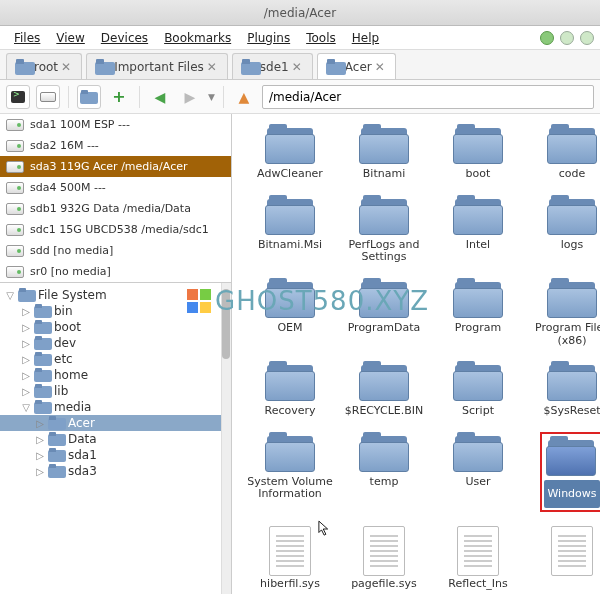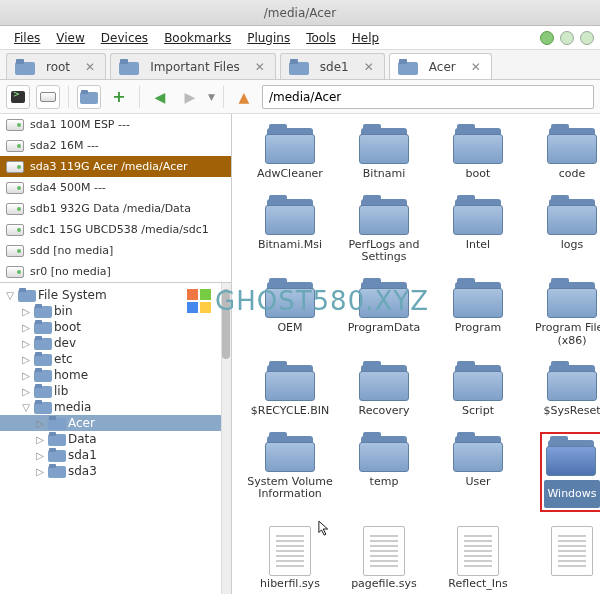--- a/index.html
+++ b/index.html
@@ -11,21 +11,21 @@
 
   
   .menubar { height: 24px; display: flex; align-items: center; padding: 0 6px; border-bottom: 1px solid #ddd; }
   .menubar .menu-item { padding: 2px 8px; cursor: default; color: #222; }
   .menubar .traffic { margin-left: auto; display: flex; gap: 6px; }
   .traffic span { width: 14px; height: 14px; border-radius: 50%; display: inline-block; border: 1px solid #9a9; background: #cfe8c8; }
   .traffic .t1 { background: #8ac97a; border-color: #5a9a4a; }
 
   
   .tabbar { height: 30px; display: flex; align-items: flex-end; padding: 0 6px; gap: 4px; border-bottom: 1px solid #ccc; background: #f5f5f5; }
-  .tab { display: flex; align-items: center; gap: 13px; height: 26px; padding: 0 8px; border: 1px solid #ccc; border-bottom: none; border-radius: 3px 3px 0 0; background: #eee; font-size: 12px; color: #444; cursor: default; }
+  .tab { display: flex; align-items: center; gap: 1px; height: 26px; padding: 0 8px; border: 1px solid #ccc; border-bottom: none; border-radius: 3px 3px 0 0; background: #eee; font-size: 12px; color: #444; cursor: default; }
   .tab.active { background: #fff; }
   .tab .folder-ico { width: 18px; }
   .tab .closex { color: #888; font-weight: bold; padding: 0 2px; }
 
   
   .toolbar { height: 34px; display: flex; align-items: center; gap: 6px; padding: 4px 6px; border-bottom: 1px solid #ddd; background: #fafafa; }
   .tb-btn { width: 24px; height: 24px; border: 1px solid #ccc; border-radius: 3px; background: #fff; display: flex; align-items: center; justify-content: center; }
   .tb-sep { width: 1px; height: 22px; background: #ddd; margin: 0 2px; }
   .path-input { flex: 1; height: 24px; border: 1px solid #bbb; border-radius: 2px; padding: 0 6px; font-size: 12px; background: #fff; }
 
@@ -380,29 +380,29 @@
             <div class="front"></div>
           </div>
           <div class="label">Program Files (x86)</div>
         </div>
         <div class="file-item">
           <div class="folder-lg">
             <div class="tab"></div>
             <div class="back"></div>
             <div class="front"></div>
           </div>
+          <div class="label">Recovery</div>
+        </div>
+        <div class="file-item">
+          <div class="folder-lg">
+            <div class="tab"></div>
+            <div class="back"></div>
+            <div class="front"></div>
+          </div>
           <div class="label">$RECYCLE.BIN</div>
-        </div>
-        <div class="file-item">
-          <div class="folder-lg">
-            <div class="tab"></div>
-            <div class="back"></div>
-            <div class="front"></div>
-          </div>
-          <div class="label">Recovery</div>
         </div>
         <div class="file-item">
           <div class="folder-lg">
             <div class="tab"></div>
             <div class="back"></div>
             <div class="front"></div>
           </div>
           <div class="label">Script</div>
         </div>
         <div class="file-item">

